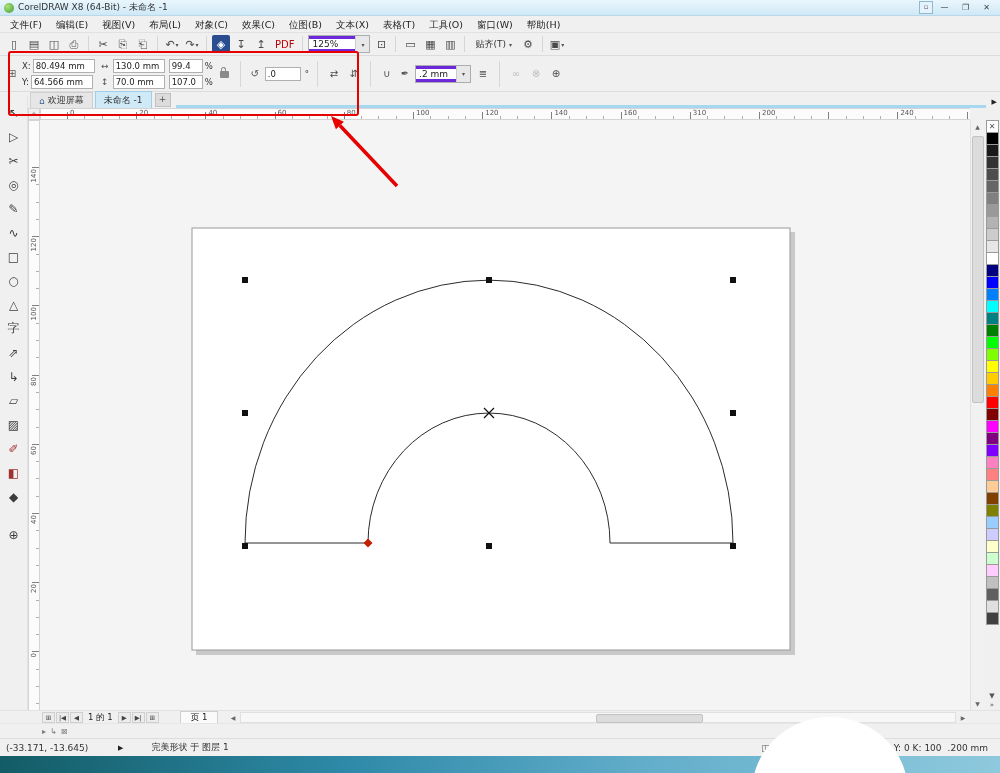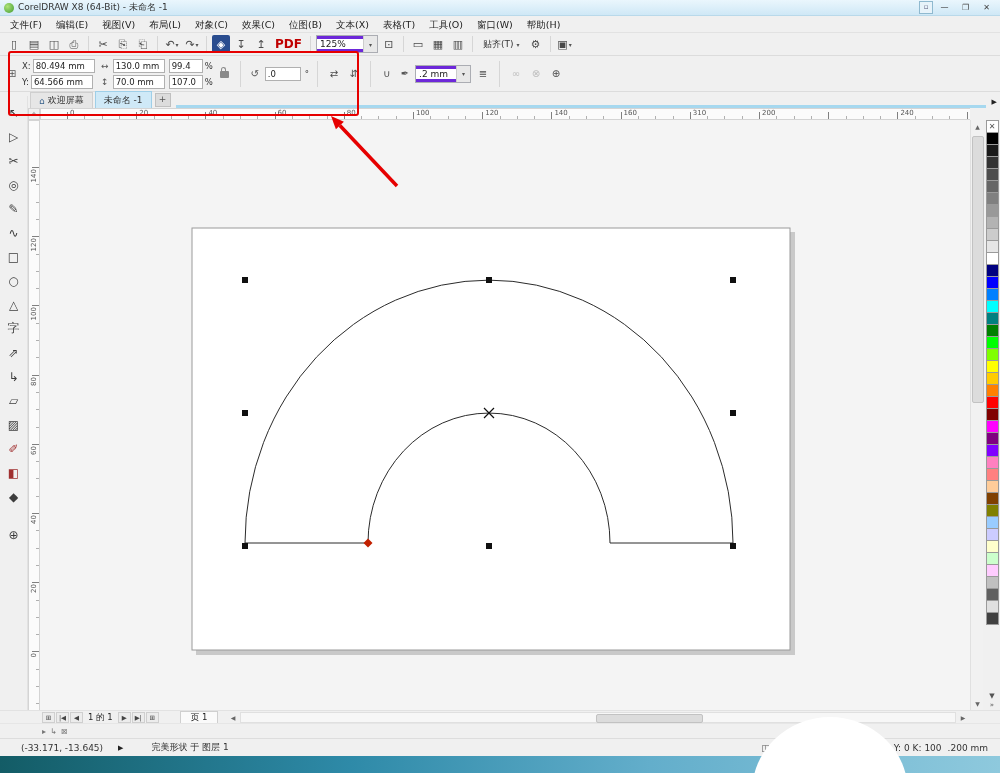--- a/index.html
+++ b/index.html
@@ -18,21 +18,21 @@
   
   .menubar{position:absolute;left:0;top:16px;width:100%;height:17px;background:#f0f0f0;border-bottom:1px solid #e2e2e2;
            display:flex;align-items:center;padding:0 3px;box-sizing:border-box;}
   .mitem{padding:0 7px;line-height:17px;font-size:9.5px;color:#222;}
 
   
   .toolbar{position:absolute;left:0;top:33px;width:100%;height:23px;background:#f0f0f0;border-bottom:1px solid #dcdcdc;
            display:flex;align-items:center;gap:2px;padding:0 5px;box-sizing:border-box;}
   .tbgroup{display:flex;align-items:center;gap:2px;}
   .tbi{min-width:18px;height:18px;display:inline-flex;align-items:center;justify-content:center;font-size:11px;color:#4a4a4a;border-radius:2px;}
-  .tbi.txt{font-size:12px;font-weight:bold;color:#c00000;padding:0 3px;}
+  .tbi.txt{font-size:10px;font-weight:normal;color:#c00000;padding:0 3px;}
   .caret{font-size:6px;margin-left:1px;color:#555;}
   .tsep{width:1px;height:16px;background:#d6d6d6;margin:0 3px;display:inline-block;}
   .combo{display:inline-flex;align-items:center;background:#6d28d9;border:1px solid #abadb3;height:16px;}
   .combo input{border:none;font-size:9px;padding:0 3px;font-family:inherit;color:#222;outline:none;}
   .cbtn{width:13px;height:100%;background:#e8e8e8;border-left:1px solid #ccc;font-size:6px;display:inline-flex;align-items:center;justify-content:center;color:#555;}
   .snap{display:inline-flex;align-items:center;gap:2px;padding:0 5px;height:18px;font-size:9px;color:#333;}
 
   
   .propbar{position:absolute;left:0;top:56px;width:100%;height:36px;background:#f0f0f0;border-bottom:1px solid #dcdcdc;
            display:flex;align-items:center;gap:4px;padding:0 6px;box-sizing:border-box;}
@@ -108,21 +108,21 @@
 
   
   .hintrow{position:absolute;left:0;top:723px;width:1000px;height:15px;background:#f0f0f0;border-top:1px solid #e6e6e6;display:flex;align-items:center;box-sizing:border-box;}
   .hinticons{display:flex;gap:4px;padding-left:42px;}
   .hicon{font-size:8px;color:#777;}
   .hinttext{position:absolute;left:0;right:0;text-align:center;color:#bdbdbd;font-size:8.5px;pointer-events:none;}
 
   
   .statusrow{position:absolute;left:0;top:738px;width:1000px;height:18px;background:#f0f0f0;border-top:1px solid #dddddd;
              display:flex;align-items:center;font-size:9px;color:#333;box-sizing:border-box;}
-  .coords{padding-left:6px;width:112px;text-align:center;}
+  .coords{padding-left:6px;width:112px;}
   .flyarrow{font-size:7px;color:#222;margin-right:28px;}
   .statusright{margin-left:auto;display:flex;align-items:center;gap:6px;padding-right:12px;}
   .sicon{font-size:9px;color:#555;}
   .blackswatch{width:12px;height:9px;background:#000;border:1px solid #666;display:inline-block;}
 
   
   .taskbar{position:absolute;left:0;top:756px;width:1000px;height:17px;
            background:linear-gradient(90deg,#135c66,#2e8aa8 35%,#63aecb 65%,#8ec9dd);}
   .watermark{position:absolute;left:752px;top:717px;width:156px;height:150px;border-radius:50%;background:#fff;z-index:40;}
 

